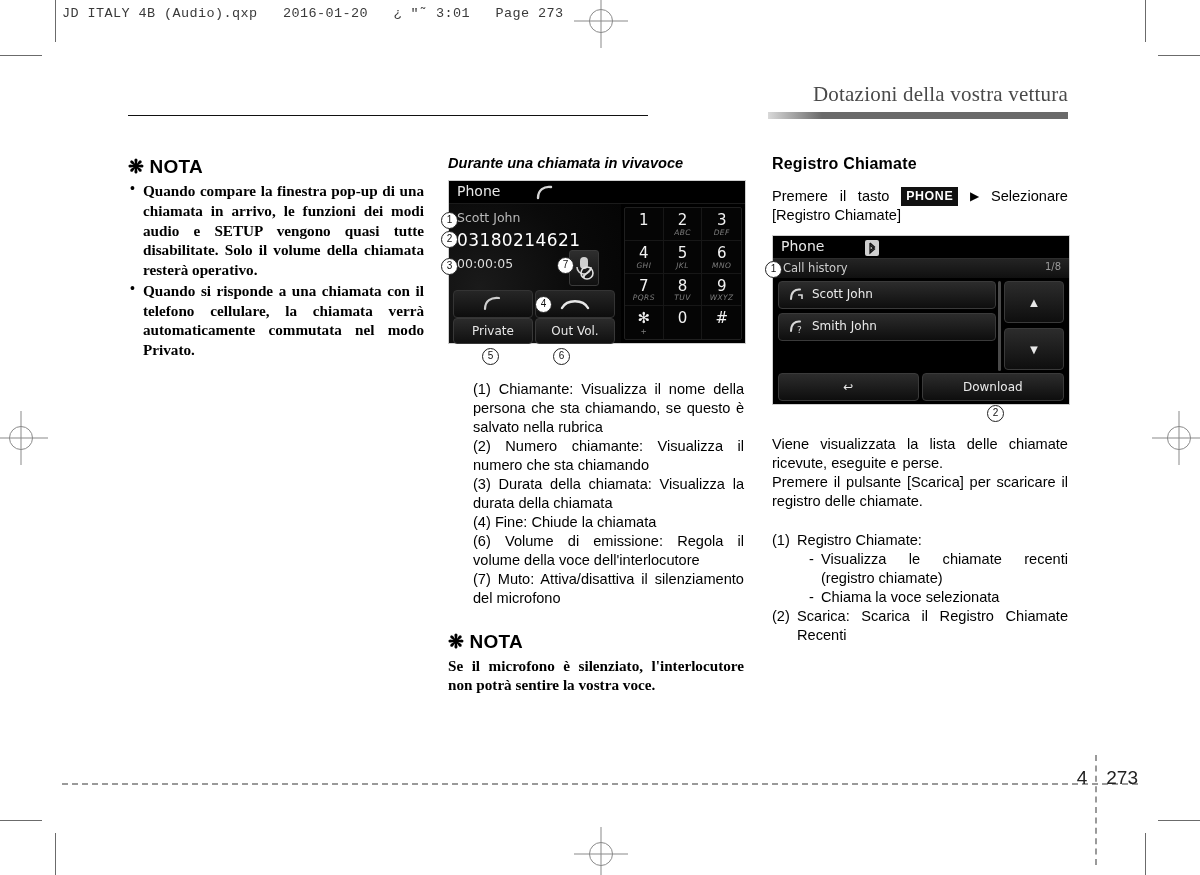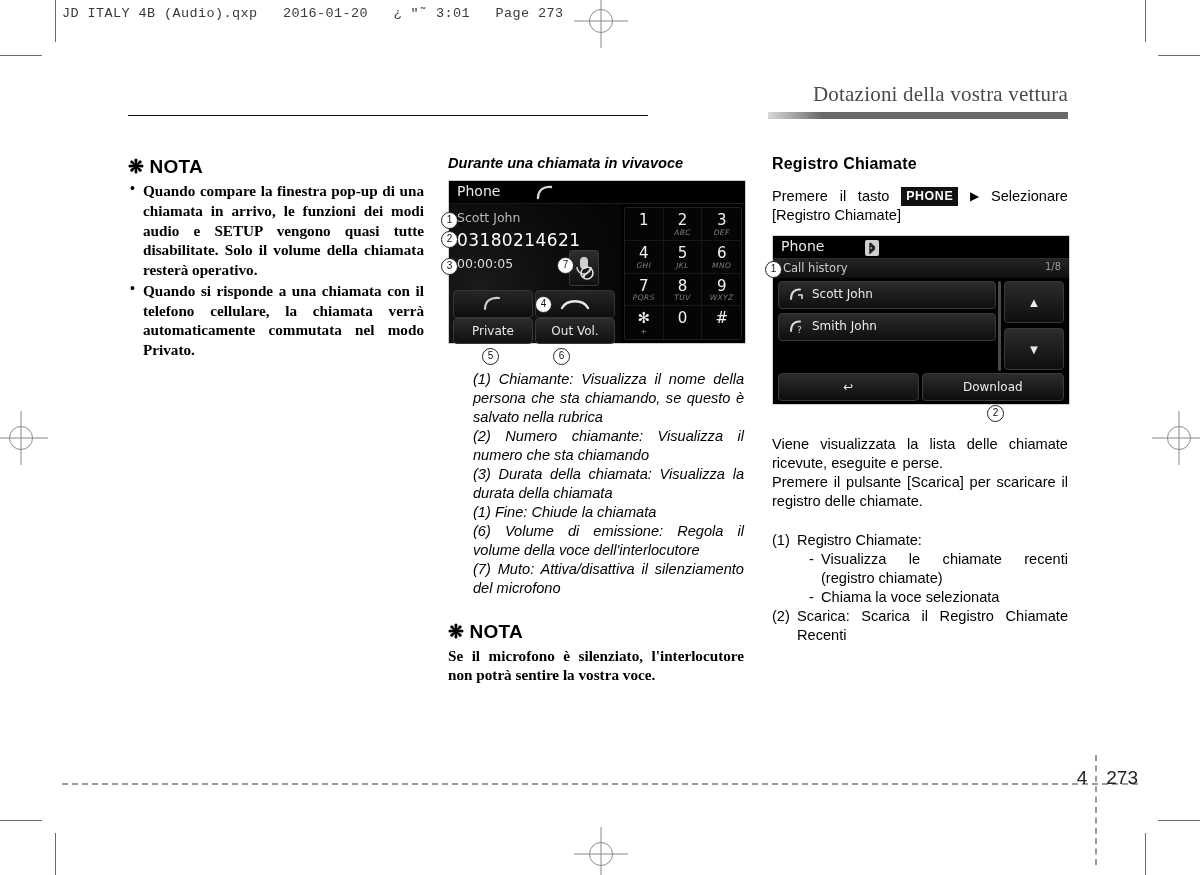--- a/index.html
+++ b/index.html
@@ -296,25 +296,25 @@
     <div class="cal" style="left:-8px;top:50px;">2</div>
     <div class="cal" style="left:-8px;top:77px;">3</div>
     <div class="cal" style="left:86px;top:115px;">4</div>
     <div class="cal" style="left:108px;top:76px;">7</div>
   </div>
   <div style="position:relative;height:14px;">
     <div class="cal" style="left:34px;top:-2px;">5</div>
     <div class="cal" style="left:105px;top:-2px;">6</div>
   </div>
 
-  <ul class="numlist" style="margin-top:6px;font-style:italic;">
+  <ul class="numlist" style="margin-top:16px;">
     <li>(1) Chiamante: Visualizza il nome della persona che sta chiamando, se questo è salvato nella rubrica</li>
     <li>(2) Numero chiamante: Visualizza il numero che sta chiamando</li>
     <li>(3) Durata della chiamata: Visualizza la durata della chiamata</li>
-    <li>(1) Fine: Chiude la chiamata</li>
+    <li>(4) Fine: Chiude la chiamata</li>
     <li>(6) Volume di emissione: Regola il volume della voce dell'interlocutore</li>
     <li>(7) Muto: Attiva/disattiva il silenziamento del microfono</li>
   </ul>
 
   <div class="nota-head" style="margin-top:22px;">❋ NOTA</div>
   <p class="nota-para">Se il microfono è silenziato, l'interlocutore non potrà sentire la vostra voce.</p>
 </div>
 
 <div class="col col-r">
   <div class="h-sec">Registro Chiamate</div>

